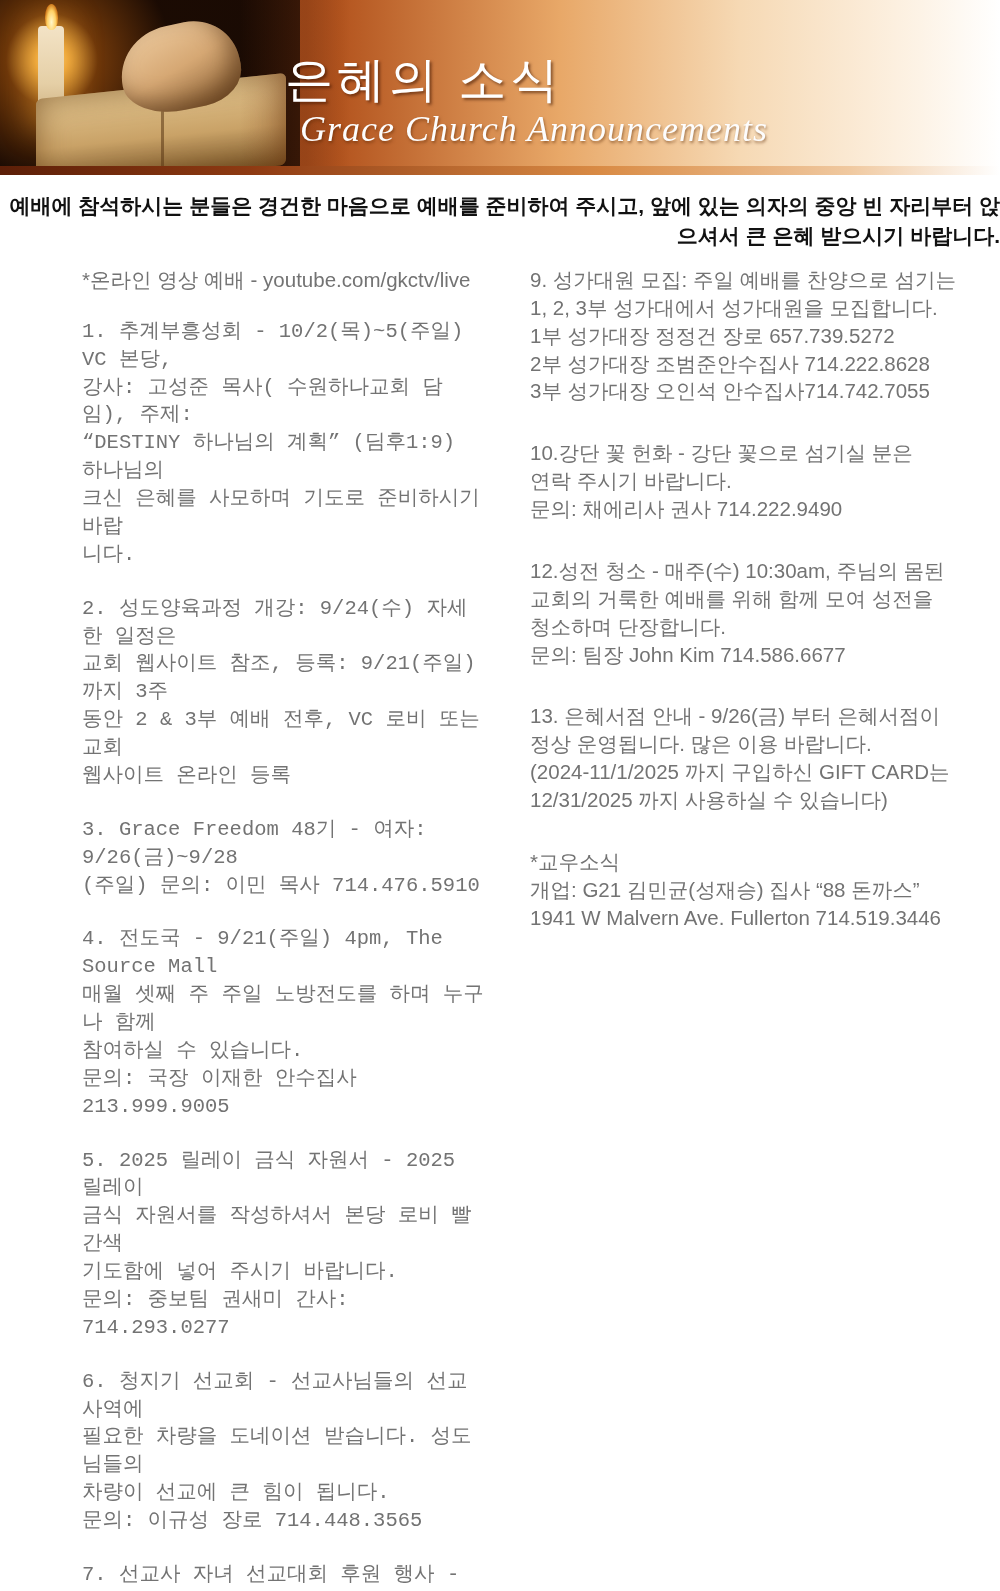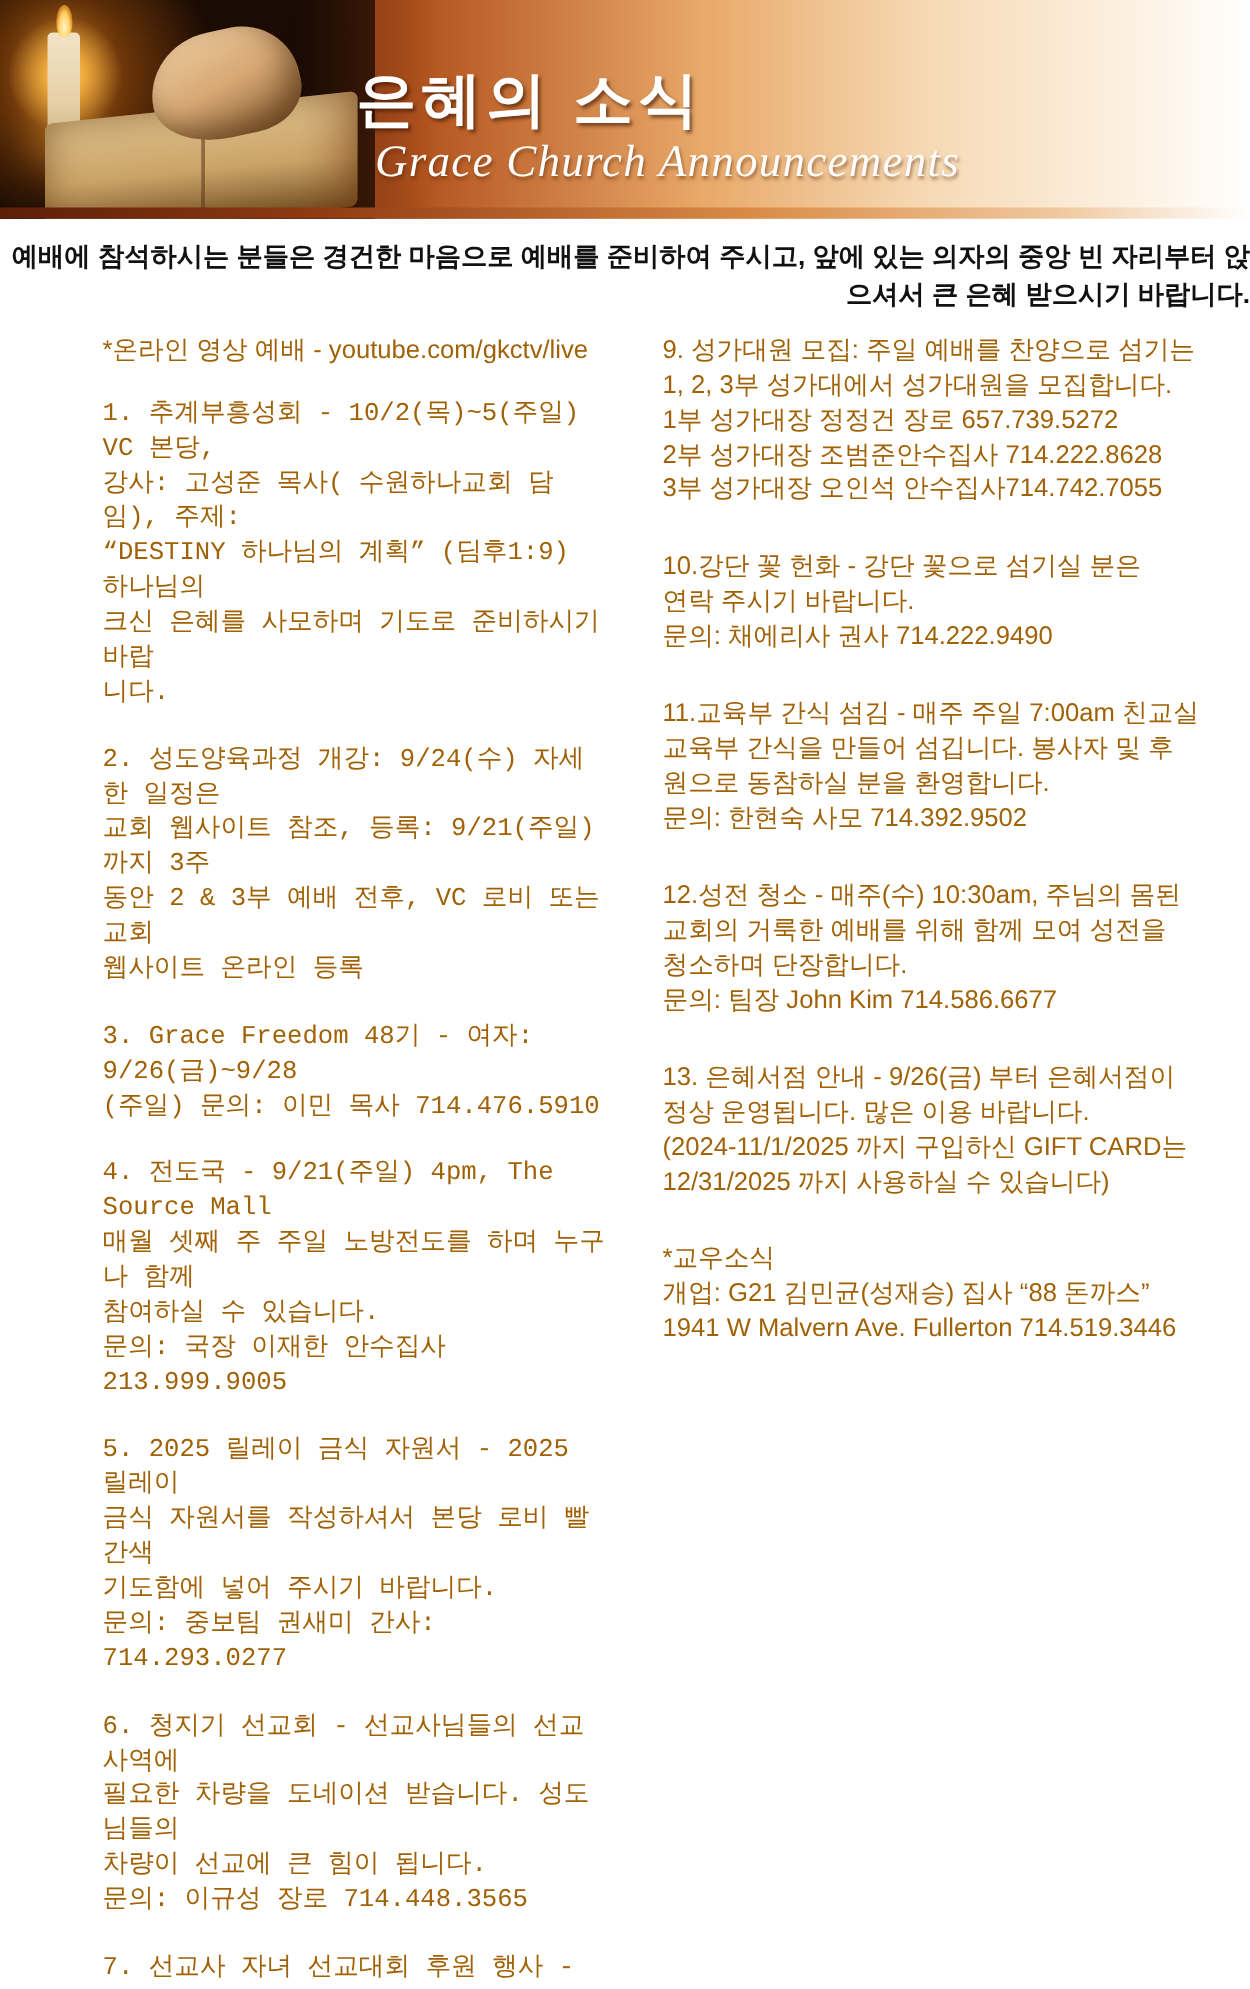--- a/index.html
+++ b/index.html
@@ -75,21 +75,21 @@
   .banner-fade-left {
     position: absolute;
     left: 240px; top: 0;
     width: 110px; height: 175px;
     background: linear-gradient(90deg, rgba(30,12,4,0) 0%, rgba(120,52,16,0.35) 60%, rgba(180,85,31,0) 100%);
   }
   .banner-title-ko {
     position: absolute;
     left: 285px; top: 48px;
     font-size: 48px;
-    font-weight: bold;
+    font-weight: normal;
     color: #ffffff;
     letter-spacing: 4px;
     text-shadow: 2px 2px 3px rgba(60,20,0,0.6);
   }
   .banner-title-en {
     position: absolute;
     left: 300px; top: 108px;
     font-family: Liberation Serif, serif;
     font-style: italic;
     font-size: 36px;
@@ -126,21 +126,21 @@
     width: 460px;
   }
   .col-left { padding-left: 58px; box-sizing: border-box; }
   .col-right { padding-left: 22px; box-sizing: border-box; }
 
   .item {
     font-size: 20.5px;
     line-height: 1.36;
     margin-bottom: 19px;
     white-space: pre-line;
-    color: #a16207;
+    color: #737373;
   }
   .item.gap-lg { margin-bottom: 26px; font-family: Liberation Mono, monospace; }
   .item.gap-xl { margin-bottom: 34px; }
   .item.first { margin-bottom: 24px; }
 </style>
 </head>
 <body>
 
 <div class="banner">
   <div class="banner-photo">
@@ -195,24 +195,20 @@
 
   <div class="col col-right">
     <div class="item gap-xl">9. 성가대원 모집: 주일 예배를 찬양으로 섬기는
 1, 2, 3부 성가대에서 성가대원을 모집합니다.
 1부 성가대장 정정건 장로 657.739.5272
 2부 성가대장 조범준안수집사 714.222.8628
 3부  성가대장 오인석 안수집사714.742.7055</div>
     <div class="item gap-xl">10.강단 꽃 헌화 -  강단 꽃으로 섬기실 분은
 연락 주시기 바랍니다.
 문의: 채에리사 권사 714.222.9490</div>
-    <div class="item gap-xl">11.교육부 간식 섬김 - 매주 주일 7:00am 친교실
-교육부 간식을 만들어 섬깁니다. 봉사자 및 후
-원으로 동참하실 분을 환영합니다.
-문의: 한현숙 사모 714.392.9502</div>
     <div class="item gap-xl">12.성전 청소 - 매주(수) 10:30am, 주님의 몸된
 교회의 거룩한 예배를 위해 함께 모여 성전을
 청소하며 단장합니다.
 문의: 팀장 John Kim 714.586.6677</div>
     <div class="item gap-xl">13. 은혜서점 안내 - 9/26(금) 부터 은혜서점이
 정상 운영됩니다. 많은 이용 바랍니다.
 (2024-11/1/2025 까지 구입하신 GIFT CARD는
 12/31/2025 까지 사용하실 수 있습니다)</div>
     <div class="item gap-xl">*교우소식
 개업: G21 김민균(성재승) 집사 “88 돈까스”

